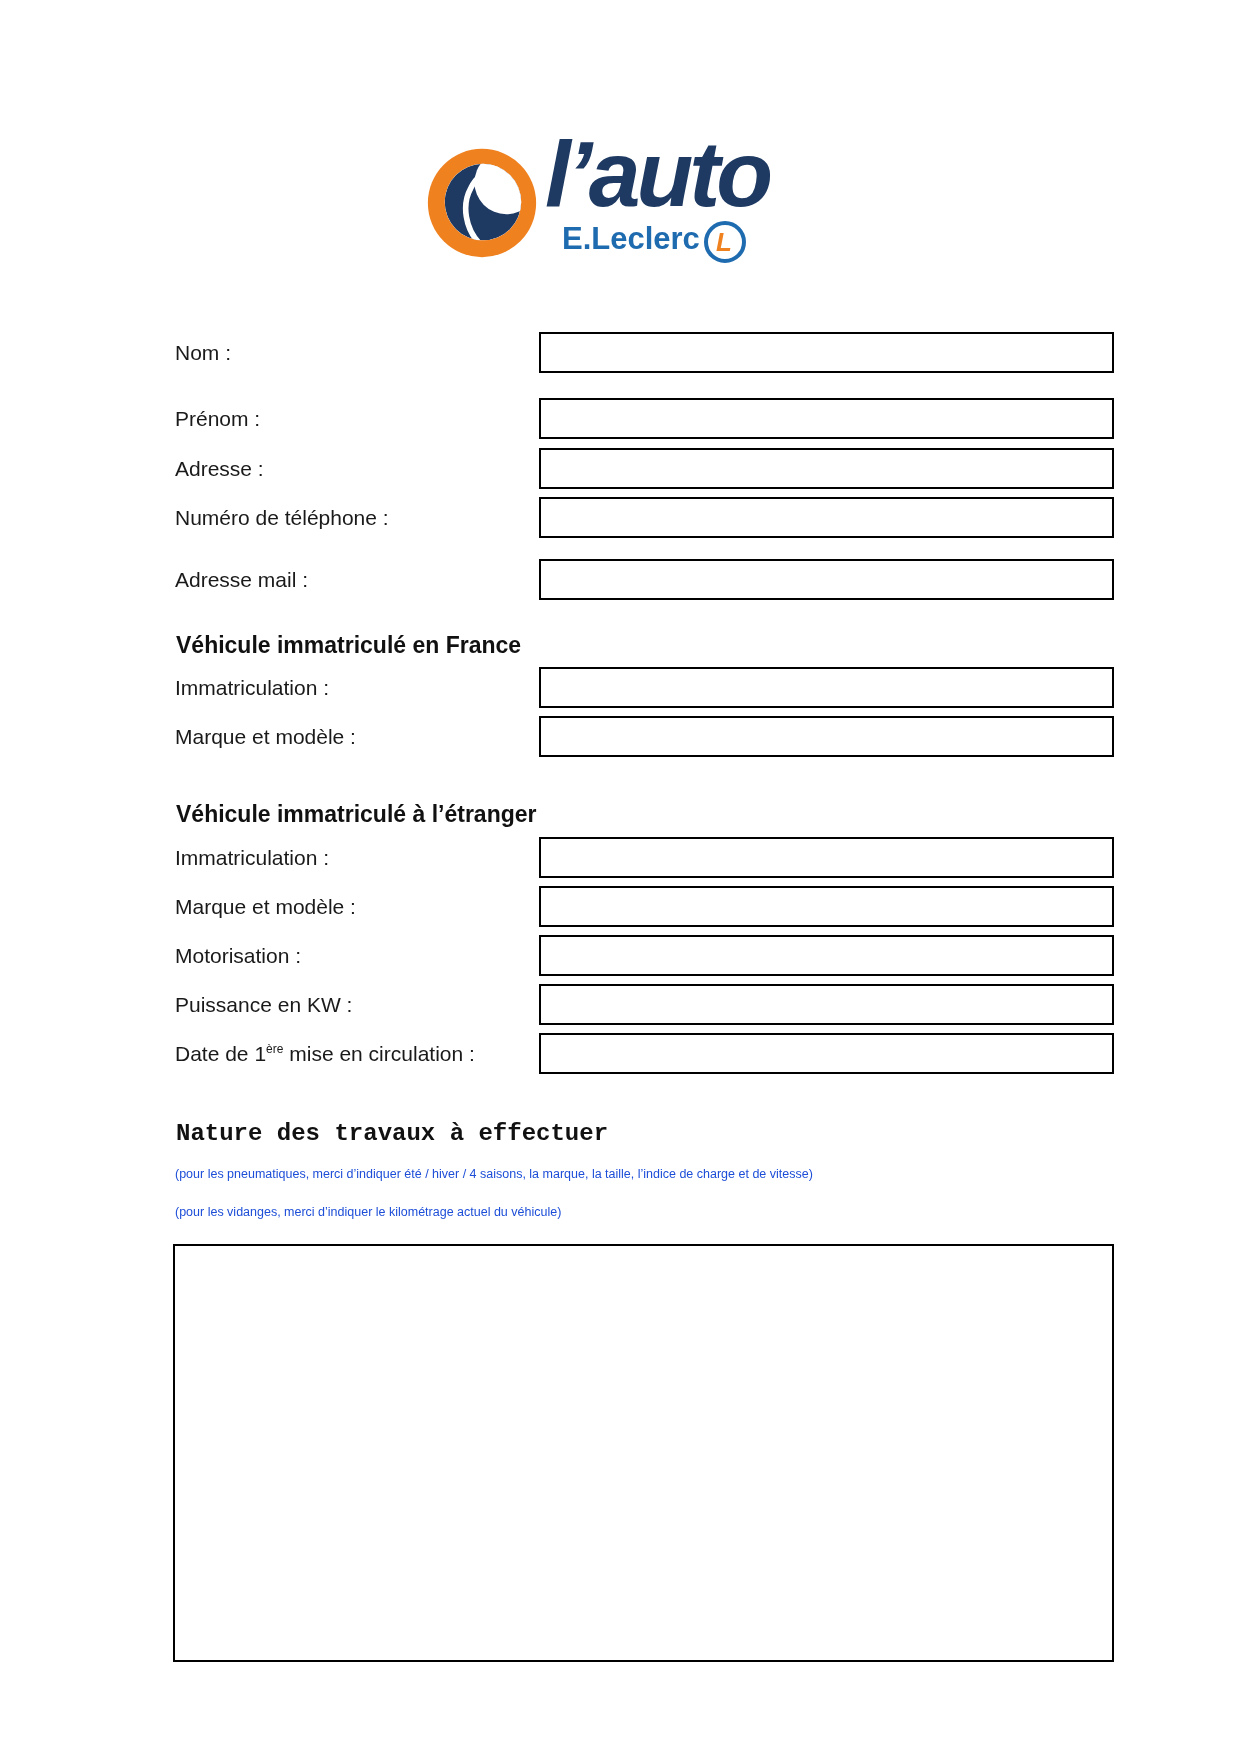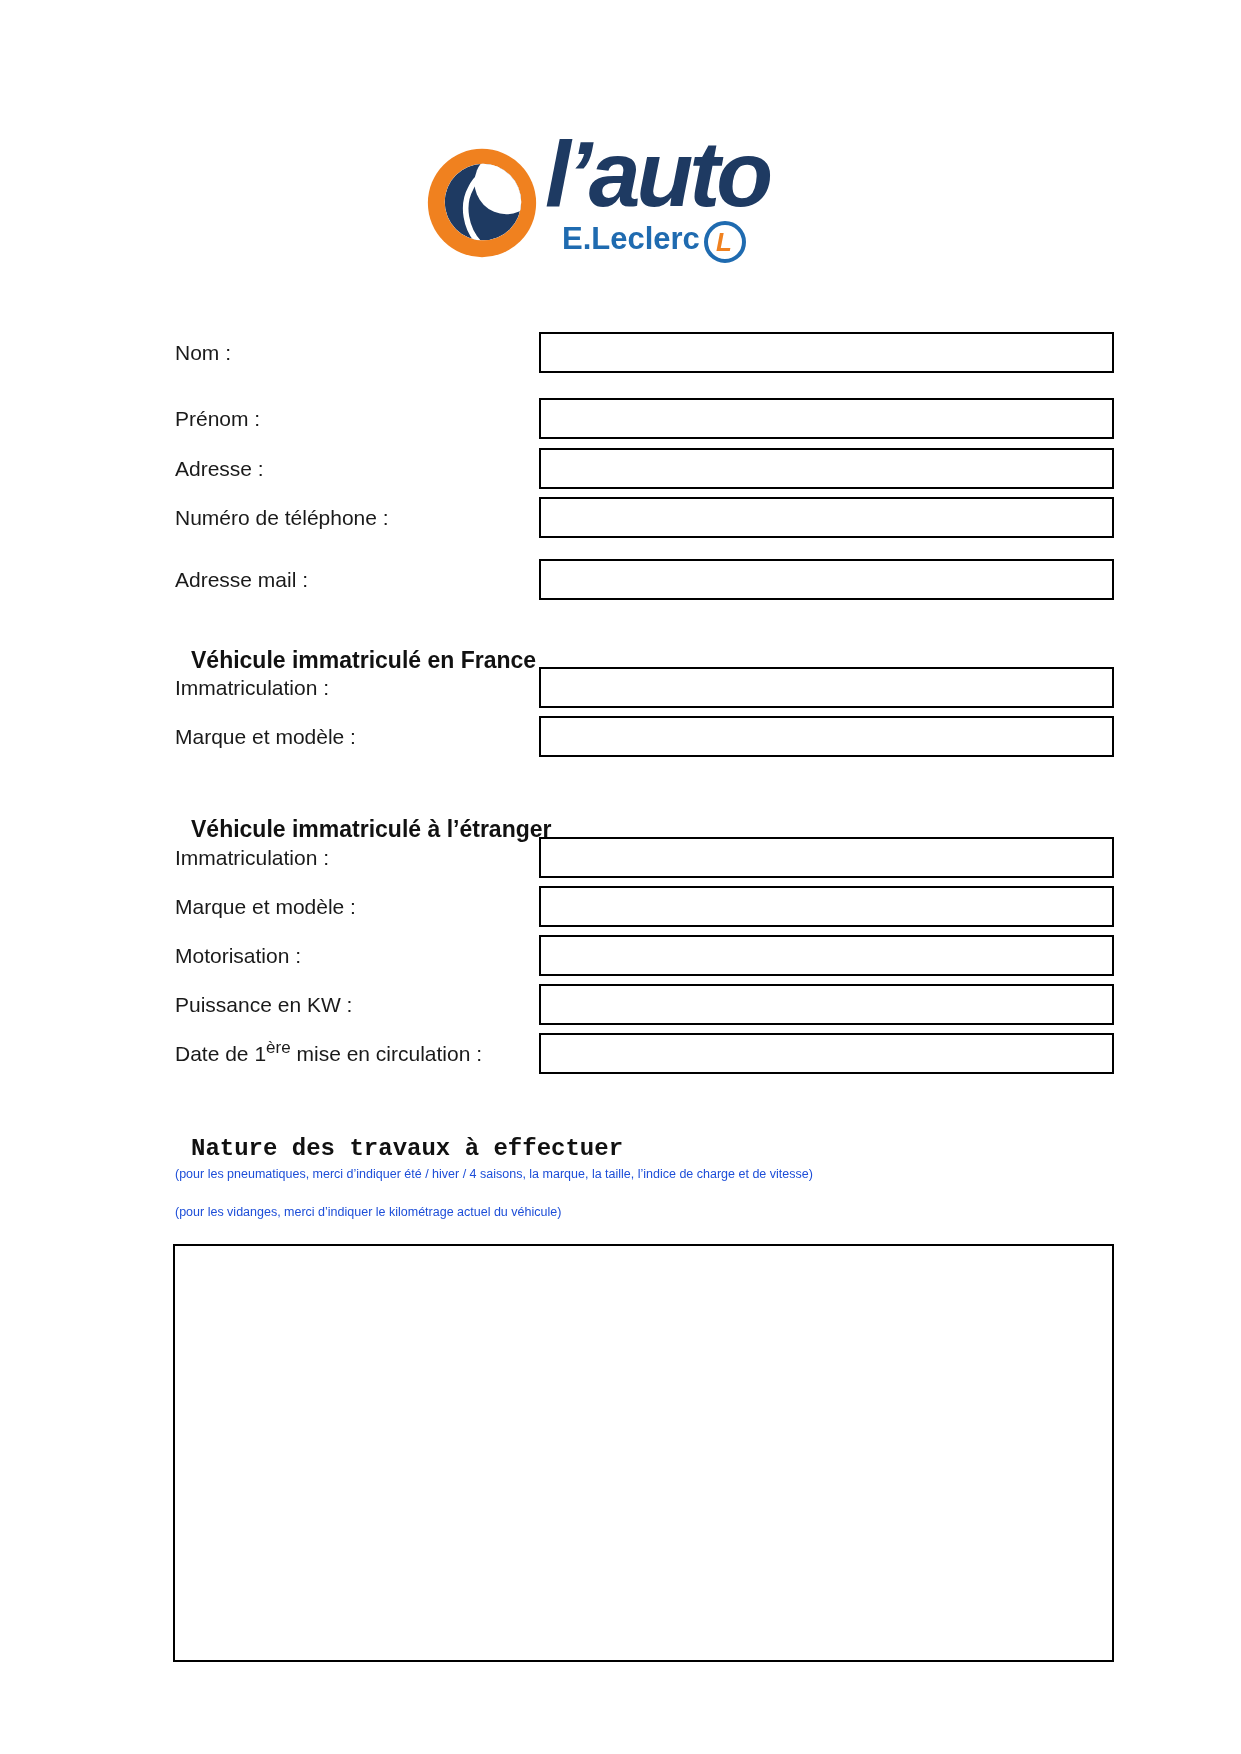--- a/index.html
+++ b/index.html
@@ -38,37 +38,37 @@
     font-size:26px;font-weight:bold;font-style:italic;
     color:#F0811F;line-height:1;transform:translateX(-1px);
   }
 
   
   .row{position:absolute;left:0;width:100%;height:41px;}
   .lbl{
     position:absolute;left:175px;top:50%;transform:translateY(-50%);
     font-size:21px;color:#1a1a1a;white-space:nowrap;
   }
-  .lbl sup{font-size:17px;line-height:0;}
+  .lbl sup{font-size:12px;line-height:0;}
   .box{
     position:absolute;left:539px;top:0;
     box-sizing:border-box;
     width:575px;height:41px;
     border:2px solid #000000;
     background:#ffffff;
     font-family:"Liberation Sans", sans-serif;
     font-size:20px;color:#1a1a1a;
     padding:0 10px;
     border-radius:0;
     outline:none;
   }
 
   
   .sec{
-    position:absolute;left:175px;margin:16px;
+    position:absolute;left:175px;margin:1px;
     font-size:23px;font-weight:bold;color:#111111;
     white-space:nowrap;
   }
   .sec.work{font-size:24px;font-family:Liberation Mono, monospace;}
 
   .note{
     position:absolute;left:175px;margin:0;
     font-size:12.5px;color:#1d4ed8;white-space:nowrap;
   }
 

